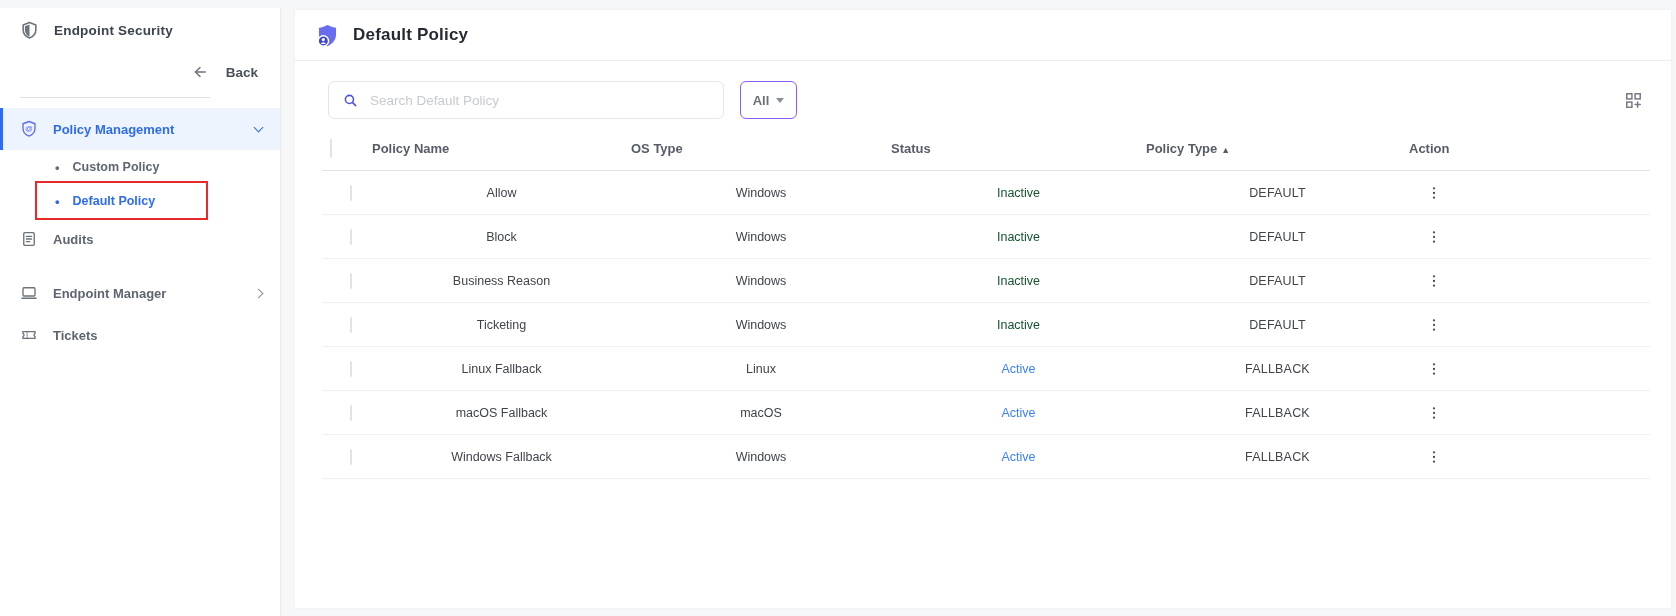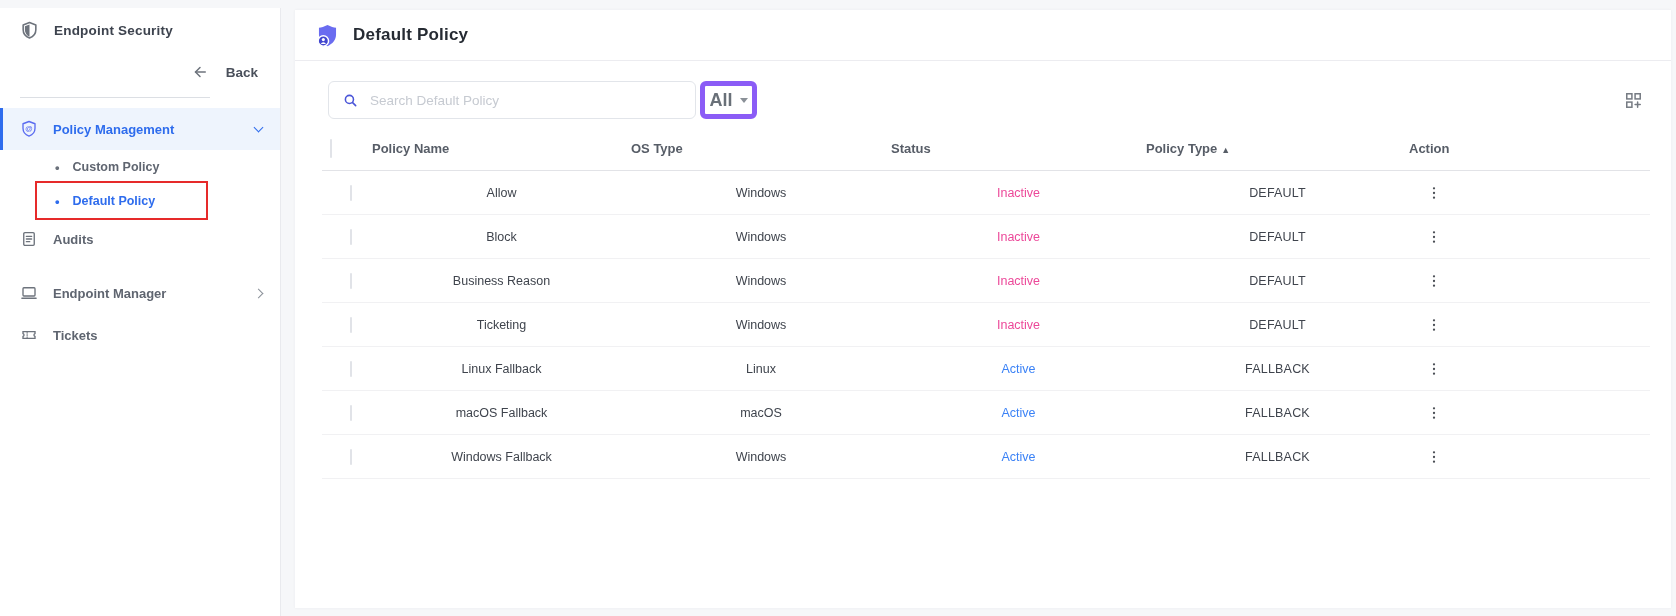--- a/index.html
+++ b/index.html
@@ -56,49 +56,49 @@
     background:#fff; box-shadow:0 0 3px rgba(40,45,60,.05);
   }
   .card-header{
     height:51px; display:flex; align-items:center; gap:13px;
     padding:0 20px; border-bottom:1px solid #ececf0;
   }
   .page-title{ font-size:17px; font-weight:700; color:#262b33; letter-spacing:.2px; }
 
   .toolbar{ display:flex; align-items:center; padding:20px 26px 8px 33px; }
   .search-box{
-    width:368px; height:38px; border:1px solid #e2e5ea; border-radius:6px;
+    width:396px; height:38px; border:1px solid #e2e5ea; border-radius:6px;
     display:flex; align-items:center; gap:11px; padding:0 13px; background:#fff;
   }
   .search-box input{
     border:none; outline:none; flex:1; font-size:13.5px;
     font-family:"Liberation Sans","DejaVu Sans",sans-serif; color:#40454e; background:transparent;
   }
   .search-box input::placeholder{ color:#c6cad1; }
   .all-btn{
-    margin-left:4px; width:57px; height:38px; border:5px solid #8b5cf6; border-radius:6px;
+    margin-left:16px; width:57px; height:38px; border:1px solid #8b5cf6; border-radius:6px;
     background:#fff; display:flex; align-items:center; justify-content:center; gap:7px;
-    font-size:18px; font-weight:700; color:#697078; cursor:pointer;
+    font-size:13px; font-weight:700; color:#697078; cursor:pointer;
   }
   .caret-down{ width:0; height:0; border:4px solid transparent; border-top:5px solid #8a9097; margin-top:4px; }
   .toolbar .spacer{ flex:1; }
   .icon-btn{ background:none; border:none; cursor:pointer; padding:2px; }
 
   
   .table{ margin:0 21px 0 27px; }
   .trow{
     display:grid; grid-template-columns:50px 259px 260px 255px 263px 1fr;
     align-items:center;
   }
   .thead{ height:44px; border-bottom:1px solid #e2e3e7; }
   .thead .th{ font-size:13px; font-weight:700; color:#575d67; cursor:pointer; }
   .sort-arrow{ font-size:9px; color:#575d67; margin-left:4px; }
   .tbody-row{ height:44px; border-bottom:1px solid #f1f1f3; font-size:12.5px; color:#3f444d;text-align:center; }
   .cell-type{ letter-spacing:.2px; }
-  .s-inactive{ color:#ec4899; }
+  .s-inactive{ color:#14532d; }
   .s-active{ color:#3b82f6; }
 
   .checkbox{
     width:15px; height:15px; margin-left:8px; border-radius:3px;
     background:#f1f2f5; border:1px solid #e1e3e8; cursor:pointer;
   }
   .kebab-btn{ margin-left:12px; width:26px; height:26px; border:none; background:none; cursor:pointer;
     display:flex; align-items:center; justify-content:center; }
 </style>
 </head>

